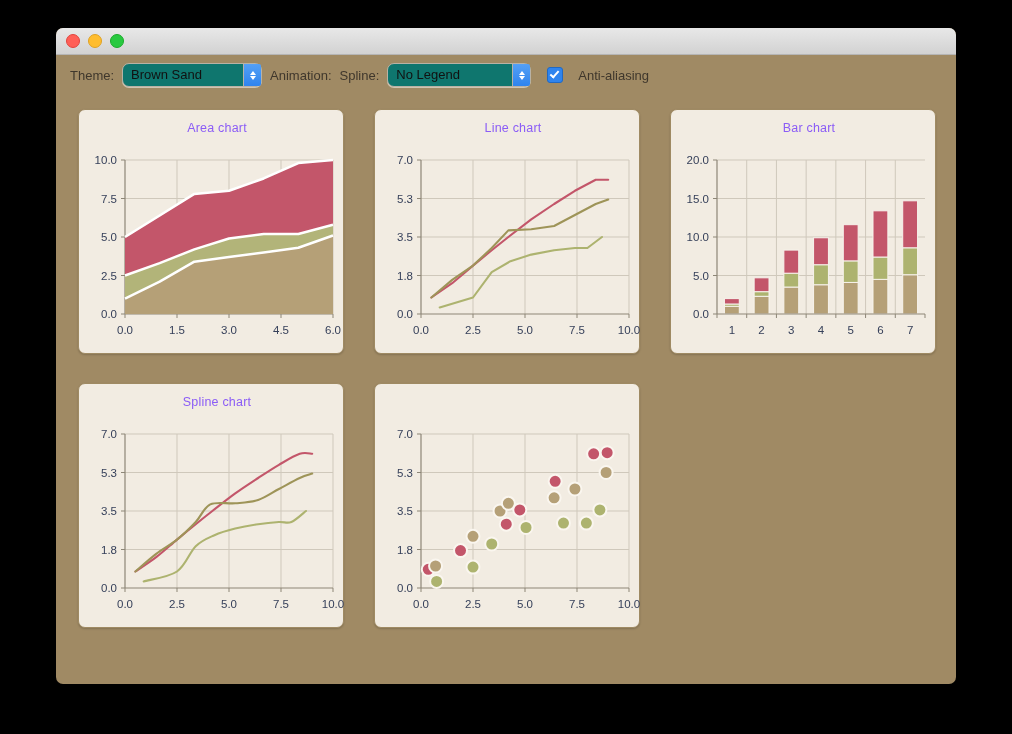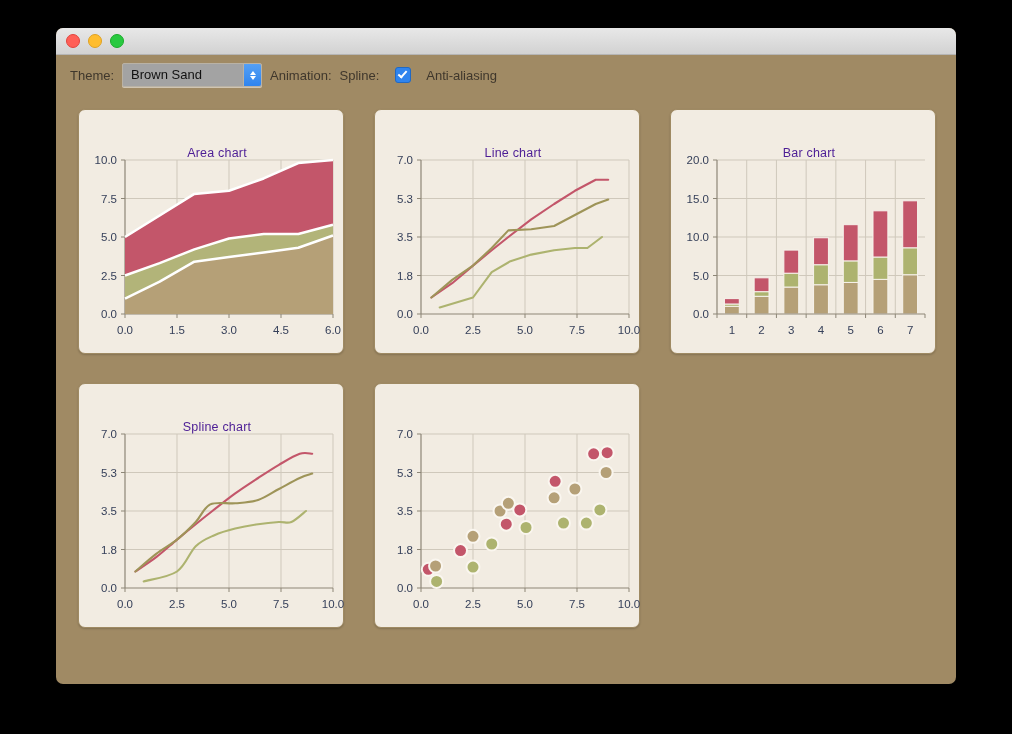--- a/index.html
+++ b/index.html
@@ -16,21 +16,21 @@
   .dot{width:12px;height:12px;border-radius:50%;}
   .dot.close{background:#ff5f57;border:1px solid #e0443e;}
   .dot.min{background:#ffbd2e;border:1px solid #dea123;}
   .dot.max{background:#28c940;border:1px solid #1aab29;}
 
   
   .toolbar{height:40px;display:flex;align-items:center;padding:0 14px;gap:8px;
            color:#4d4238;font-size:13px;}
   .tb-label{color:#3f372c;font-size:13px;white-space:nowrap;}
   .combo{position:relative;display:inline-flex;align-items:center;height:22px;
-         background:#a3a3a3;border:1px solid #b9b2a5;border-radius:2px;
+         background:#0f766e;border:1px solid #b9b2a5;border-radius:7px;
          box-shadow:0 1px 0 rgba(255,255,255,.5);}
   .combo .val{padding:0 8px;font-size:13px;color:#111;white-space:nowrap;
               overflow:hidden;line-height:22px;}
   .combo.w1 .val{width:104px;}
   .combo.w2 .val{width:140px;}
   .combo.w3 .val{width:108px;}
   .stepper{width:17px;height:22px;background:#3d8ef0;
            background:linear-gradient(#54a0f5,#2f84ee);
            border-left:1px solid #b9b2a5;border-radius:0 2px 2px 0;
            display:flex;flex-direction:column;align-items:center;
@@ -43,21 +43,21 @@
   .cbox{width:14px;height:14px;border-radius:3px;background:#2f84ee;
         border:1px solid #2069c4;position:relative;}
   .cbox::after{content:"";position:absolute;left:4px;top:1px;width:3px;height:7px;
         border:solid #fff;border-width:0 2px 2px 0;transform:rotate(42deg);}
 
   
   .grid{display:grid;grid-template-columns:repeat(3,266px);
         grid-template-rows:245px 245px;gap:29px 30px;padding:14px 22px;}
   .card{background:#f2ece2;border:1px solid #9f8a63;border-radius:7px;
         position:relative;box-shadow:0 1px 2px rgba(0,0,0,.18);}
-  .ctitle{text-align:center;font-size:12.5px;color:#4c1d95;margin-top:36px;
+  .ctitle{text-align:center;font-size:12.5px;color:#8b5cf6;margin-top:11px;
           letter-spacing:.2px;padding-left:12px;}
   .plot{position:absolute;}
   svg{display:block;overflow:visible;}
   .tick{font-size:11.5px;fill:#36405a;font-family:"Liberation Sans",sans-serif;}
   .tick.y{text-anchor:end;}
   .tick.x{text-anchor:middle;}
   .axisline{stroke:#8d8677;stroke-width:1.2;}
   .pielbl{font-size:12.5px;fill:#3b4350;font-family:"Liberation Sans",sans-serif;}
 </style>
 </head>
@@ -77,20 +77,27 @@
       <span class="val">Brown Sand</span>
       <span class="stepper">
         <i class="chev up"></i>
           <i class="chev dn"></i>
       </span>
     </div>
 
     <span class="tb-label">Animation:</span>
 
     <span class="tb-label">Spline:</span>
+    <div class="combo w3">
+      <span class="val">No Legend</span>
+      <span class="stepper">
+        <i class="chev up"></i>
+          <i class="chev dn"></i>
+      </span>
+    </div>
 
     <label class="cbwrap">
       <span class="cbox"></span>
       <span class="tb-label">Anti-aliasing</span>
     </label>
   </div>
 
   <div class="grid">
 
     <div class="card">

